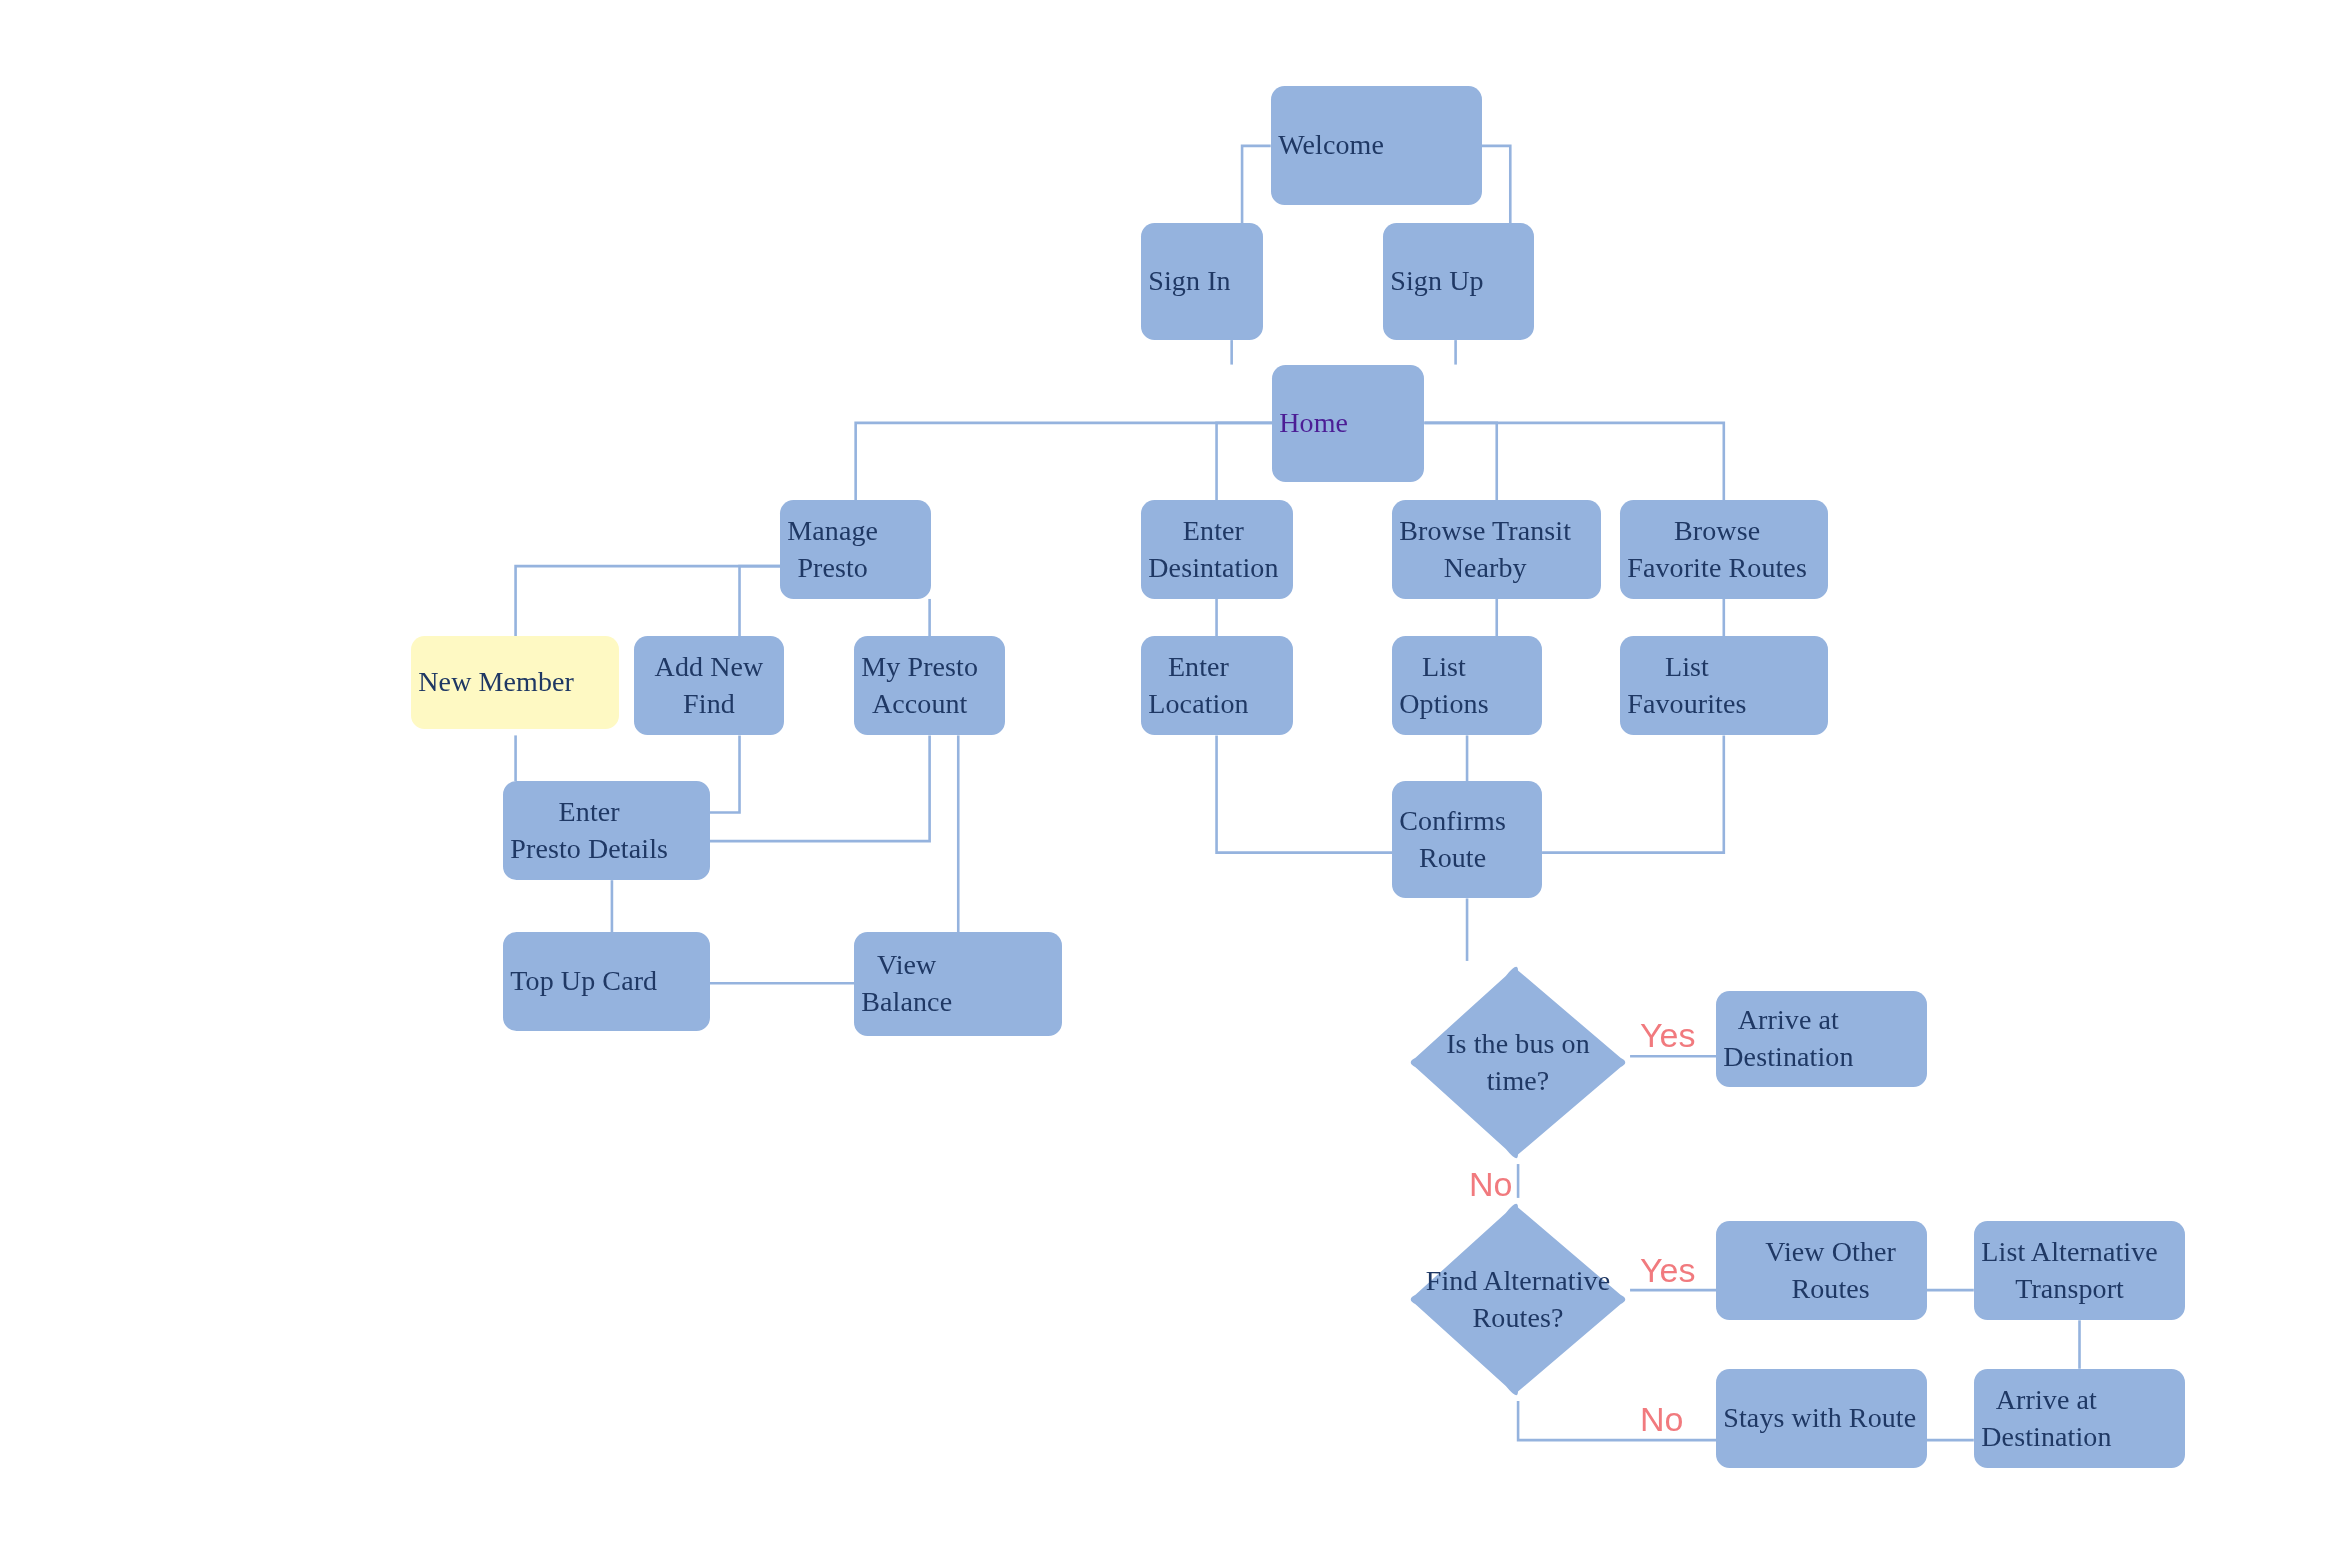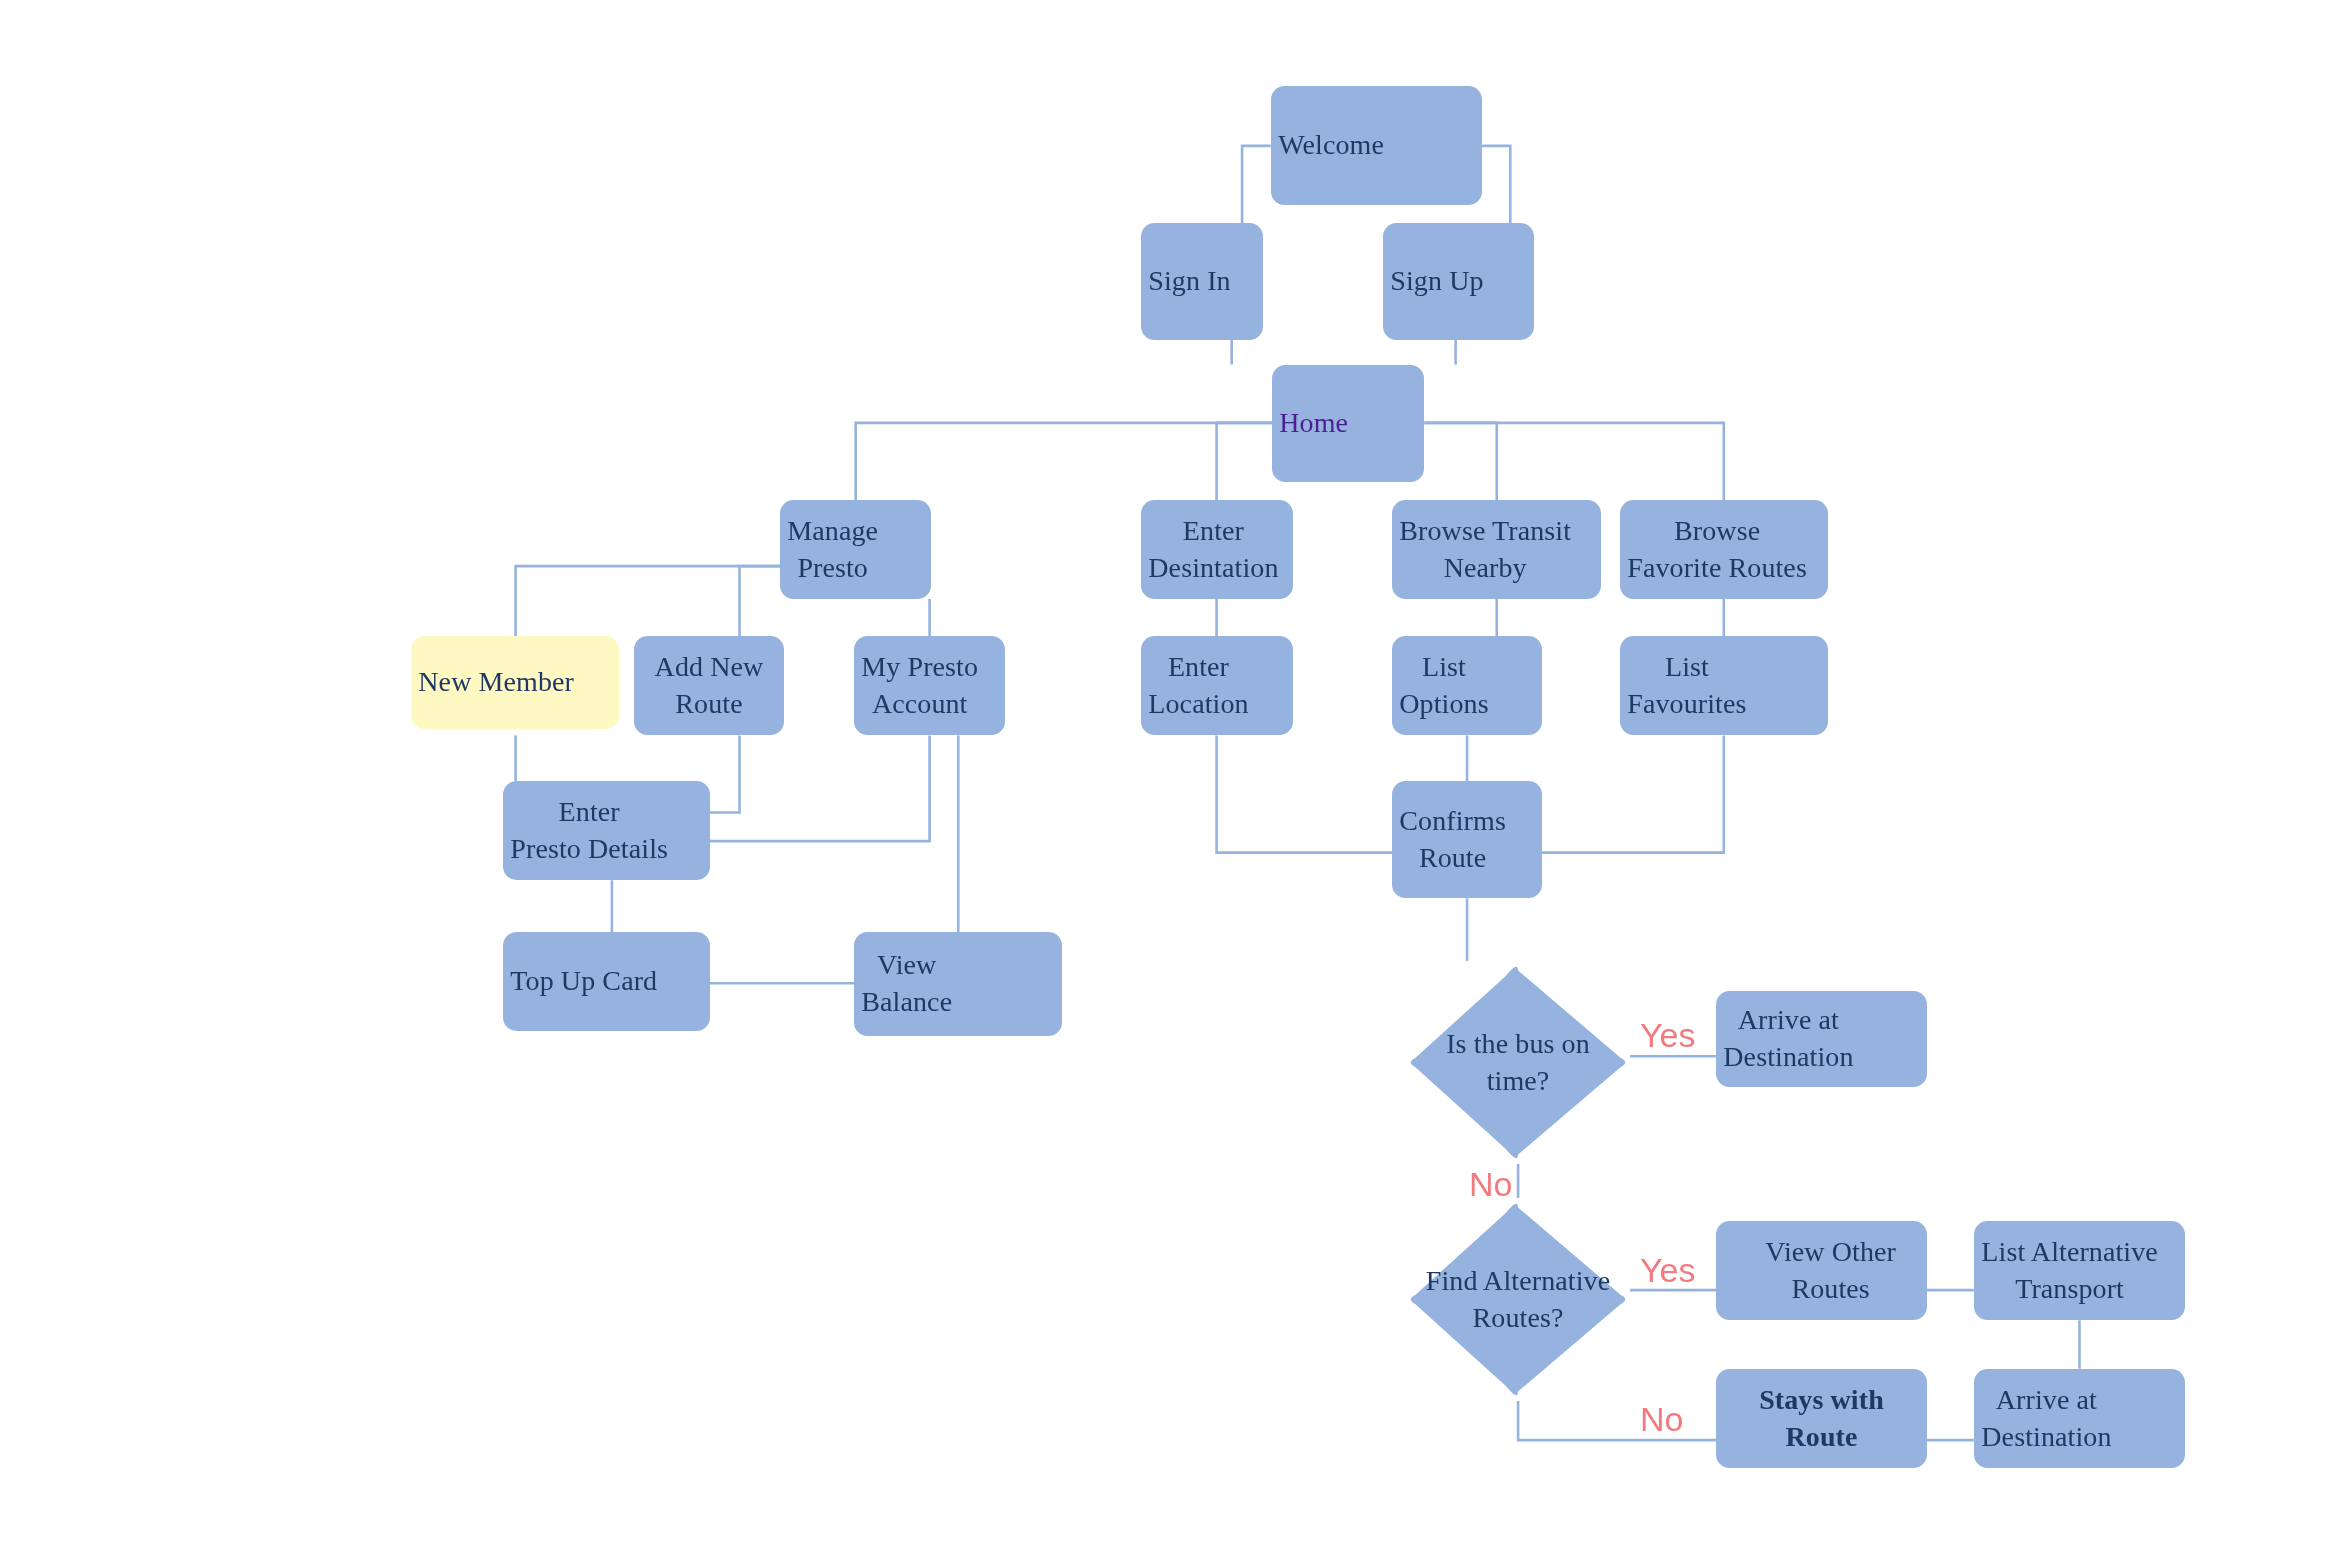--- a/index.html
+++ b/index.html
@@ -111,21 +111,21 @@
     <div class="node" style="left: 1272px; top: 365px; width: 152px; height: 117px; background: rgb(149, 179, 222); color: #4c1d95;"><span style="white-space: pre-line;">Home</span></div>
     <div class="node" style="left: 780px; top: 500px; width: 151px; height: 99px; background: rgb(149, 179, 222); color: rgb(31, 56, 100);"><span style="white-space: pre-line;">Manage
 Presto</span></div>
     <div class="node" style="left: 1141px; top: 500px; width: 152px; height: 99px; background: rgb(149, 179, 222); color: rgb(31, 56, 100);"><span style="white-space: pre-line;">Enter
 Desintation</span></div>
     <div class="node" style="left: 1392px; top: 500px; width: 209px; height: 99px; background: rgb(149, 179, 222); color: rgb(31, 56, 100);"><span style="white-space: pre-line;">Browse Transit
 Nearby</span></div>
     <div class="node" style="left: 1620px; top: 500px; width: 208px; height: 99px; background: rgb(149, 179, 222); color: rgb(31, 56, 100);"><span style="white-space: pre-line;">Browse
 Favorite Routes</span></div>
     <div class="node" style="left: 411px; top: 636px; width: 208px; height: 93px; background: #fef9c3; color: rgb(31, 56, 100);"><span style="white-space: pre-line;">New Member</span></div>
-    <div class="node" style="left: 634px; top: 636px; width: 150px; height: 99px; background: rgb(149, 179, 222); color: rgb(31, 56, 100);"><span style="white-space: pre-line;">Add New Route</span></div>
+    <div class="node" style="left: 634px; top: 636px; width: 150px; height: 99px; background: rgb(149, 179, 222); color: rgb(31, 56, 100);"><span style="white-space: pre-line;">Add New Find</span></div>
     <div class="node" style="left: 854px; top: 636px; width: 151px; height: 99px; background: rgb(149, 179, 222); color: rgb(31, 56, 100);"><span style="white-space: pre-line;">My Presto
 Account</span></div>
     <div class="node" style="left: 1141px; top: 636px; width: 152px; height: 99px; background: rgb(149, 179, 222); color: rgb(31, 56, 100);"><span style="white-space: pre-line;">Enter
 Location</span></div>
     <div class="node" style="left: 1392px; top: 636px; width: 150px; height: 99px; background: rgb(149, 179, 222); color: rgb(31, 56, 100);"><span style="white-space: pre-line;">List
 Options</span></div>
     <div class="node" style="left: 1620px; top: 636px; width: 208px; height: 99px; background: rgb(149, 179, 222); color: rgb(31, 56, 100);"><span style="white-space: pre-line;">List
 Favourites</span></div>
     <div class="node" style="left: 503px; top: 781px; width: 207px; height: 99px; background: rgb(149, 179, 222); color: rgb(31, 56, 100);"><span style="white-space: pre-line;">Enter
 Presto Details</span></div>
@@ -141,21 +141,21 @@
     <div class="node" style="left: 1716px; top: 991px; width: 211px; height: 96px; background: rgb(149, 179, 222); color: rgb(31, 56, 100);"><span style="white-space: pre-line;">Arrive at
 Destination</span></div>
     <div class="node diamond" style="left: 1406px; top: 1198px; width: 224px; height: 203px;"><svg class="diamond-shape" viewBox="0 0 430 390" preserveAspectRatio="none">
         <path d="M 215 18.2 L 411.8 185.9 Q 430 195 411.8 204.1 L 215 371.8 Q 215 390 191.6 361.4 L 18.2 204.1 Q 0 195 18.2 185.9 L 191.6 28.6 Q 215 0 215 18.2 Z" fill="#95B3DE"></path>
       </svg><div class="diamond-label">Find Alternative
 Routes?</div></div>
     <div class="node" style="left: 1716px; top: 1221px; width: 211px; height: 99px; background: rgb(149, 179, 222); color: rgb(31, 56, 100);"><span style="white-space: pre-line; margin-left: 42px;">View Other
 Routes</span></div>
     <div class="node" style="left: 1974px; top: 1221px; width: 211px; height: 99px; background: rgb(149, 179, 222); color: rgb(31, 56, 100);"><span style="white-space: pre-line;">List Alternative
 Transport</span></div>
-    <div class="node" style="left: 1716px; top: 1369px; width: 211px; height: 99px; background: rgb(149, 179, 222); color: rgb(31, 56, 100); font-weight: bold;"><span style="white-space: pre-line;">Stays with Route</span></div>
+    <div class="node" style="left: 1716px; top: 1369px; width: 211px; height: 99px; background: rgb(149, 179, 222); color: rgb(31, 56, 100);"><span style="white-space: pre-line;">Stays with Route</span></div>
     <div class="node" style="left: 1974px; top: 1369px; width: 211px; height: 99px; background: rgb(149, 179, 222); color: rgb(31, 56, 100);"><span style="white-space: pre-line;">Arrive at
 Destination</span></div>
     <div class="edge-label" style="left: 1640px; top: 1018px; color: rgb(241, 122, 126);">Yes</div>
     <div class="edge-label" style="left: 1469px; top: 1167px; color: rgb(241, 122, 126);">No</div>
     <div class="edge-label" style="left: 1640px; top: 1253px; color: rgb(241, 122, 126);">Yes</div>
     <div class="edge-label" style="left: 1640px; top: 1402px; color: rgb(241, 122, 126);">No</div>
   </div>
 
 
 </body></html>

